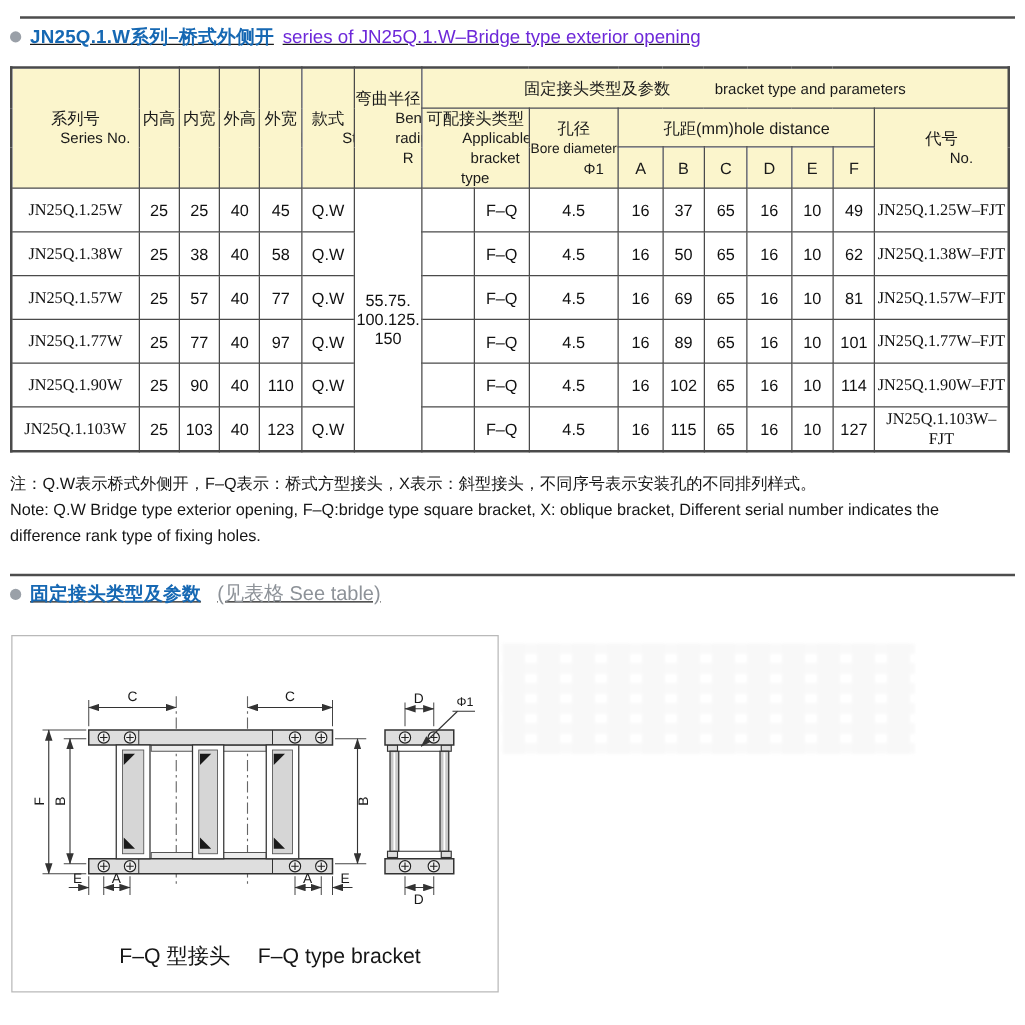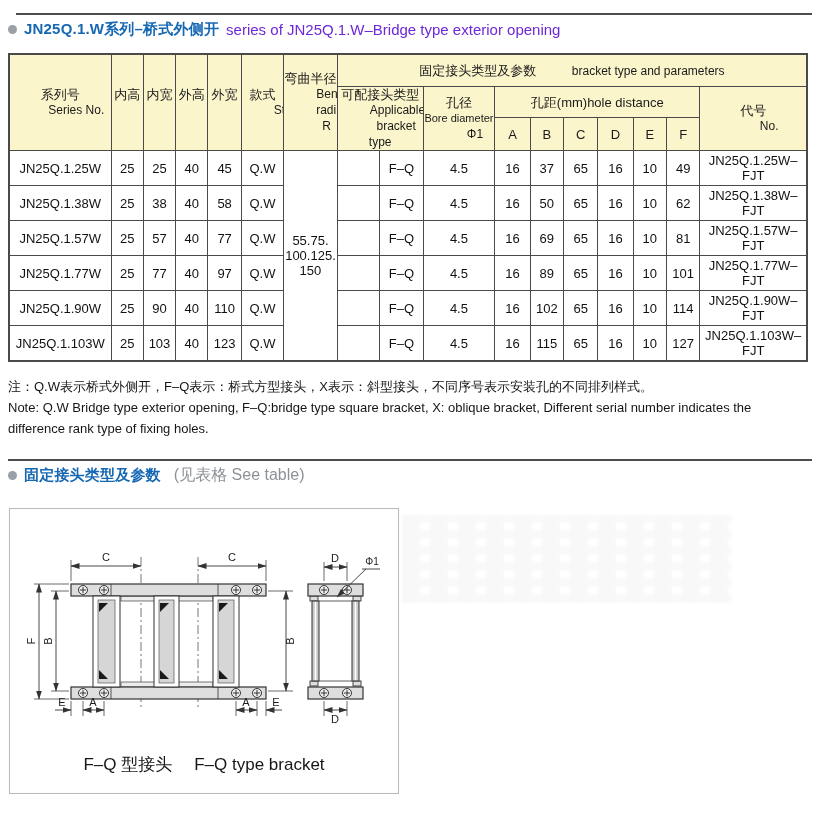--- a/index.html
+++ b/index.html
@@ -1,47 +1,47 @@
 <!DOCTYPE html>
 <html><head>
 <meta charset="utf-8">
 <style>
   html,body{margin:0;padding:0;background:#ffffff;}
   .page{position:relative;width:820px;height:820px;background:#fff;overflow:hidden;
         font-family:"Liberation Sans","DejaVu Sans",sans-serif;color:#1a1a1a;}
 
   
   .rule{position:absolute;border-top:2px solid #4d4d4d;height:0;}
-  .sec-head{position:absolute;display:flex;align-items:center;gap:7px;}
+  .sec-head{position:absolute;display:flex;align-items:center;gap:7px;text-decoration:underline;}
   .bullet{width:9px;height:9px;border-radius:50%;background:#9aa0a8;flex:0 0 auto;}
   .zh-title{color:#1668b3;font-weight:bold;font-size:15px;letter-spacing:.2px;}
   .en-title{color:#6d28d9;font-size:15px;}
   .aside{color:#8d9298;font-size:16px;margin-left:6px;}
 
   
   table.spec{position:absolute;left:8px;top:53px;width:800px;border-collapse:collapse;
              table-layout:fixed;border:2px solid #4a4a4a;}
   table.spec th,table.spec td{border:1px solid #4a4a4a;padding:0;overflow:hidden;}
   table.spec th{background:#fbf5cc;font-weight:normal;font-size:13px;line-height:15px;
                 text-align:center;color:#1a1a1a;}
   table.spec th .en{font-size:12px;padding-left:32px;}
   table.spec th .en-sm{font-size:11px;}
   table.spec td{font-size:13px;text-align:center;height:34px;background:#fff;color:#111;}
-  td.l{text-align:left;padding-left:5px;}
+  td.l{text-align:left;padding-left:5px;font-family:Liberation Serif, serif;}
   .radius-cell div{line-height:15px;}
   tr.hr1 th{height:31px;}
   tr.hr2 th{height:30px;}
   tr.hr3 th{height:31px;}
 
   
   .notes{position:absolute;left:8px;top:376px;width:802px;font-size:13px;line-height:21px;color:#161616;}
 
   
   .fig-box{position:absolute;left:9px;top:508px;width:388px;height:284px;border:1px solid #b9b9b9;background:#fff;}
-  .fig-caption{position:absolute;left:0;top:244px;width:100%;text-align:center;font-size:17px;color:#161616;}
+  .fig-caption{position:absolute;left:12px;top:244px;width:100%;text-align:center;font-size:17px;color:#161616;}
   .fig-caption .gap{display:inline-block;width:22px;}
 
   
   .watermark{position:absolute;left:402px;top:515px;width:330px;height:88px;opacity:.45;filter:blur(1px);
     background:
       repeating-linear-gradient(90deg,#f0f0f0 0 18px,transparent 18px 28px),
       repeating-linear-gradient(0deg,#f3f3f3 0 9px,transparent 9px 16px);}
   svg text{font-family:"Liberation Sans","DejaVu Sans",sans-serif;}
 </style>
 </head>

